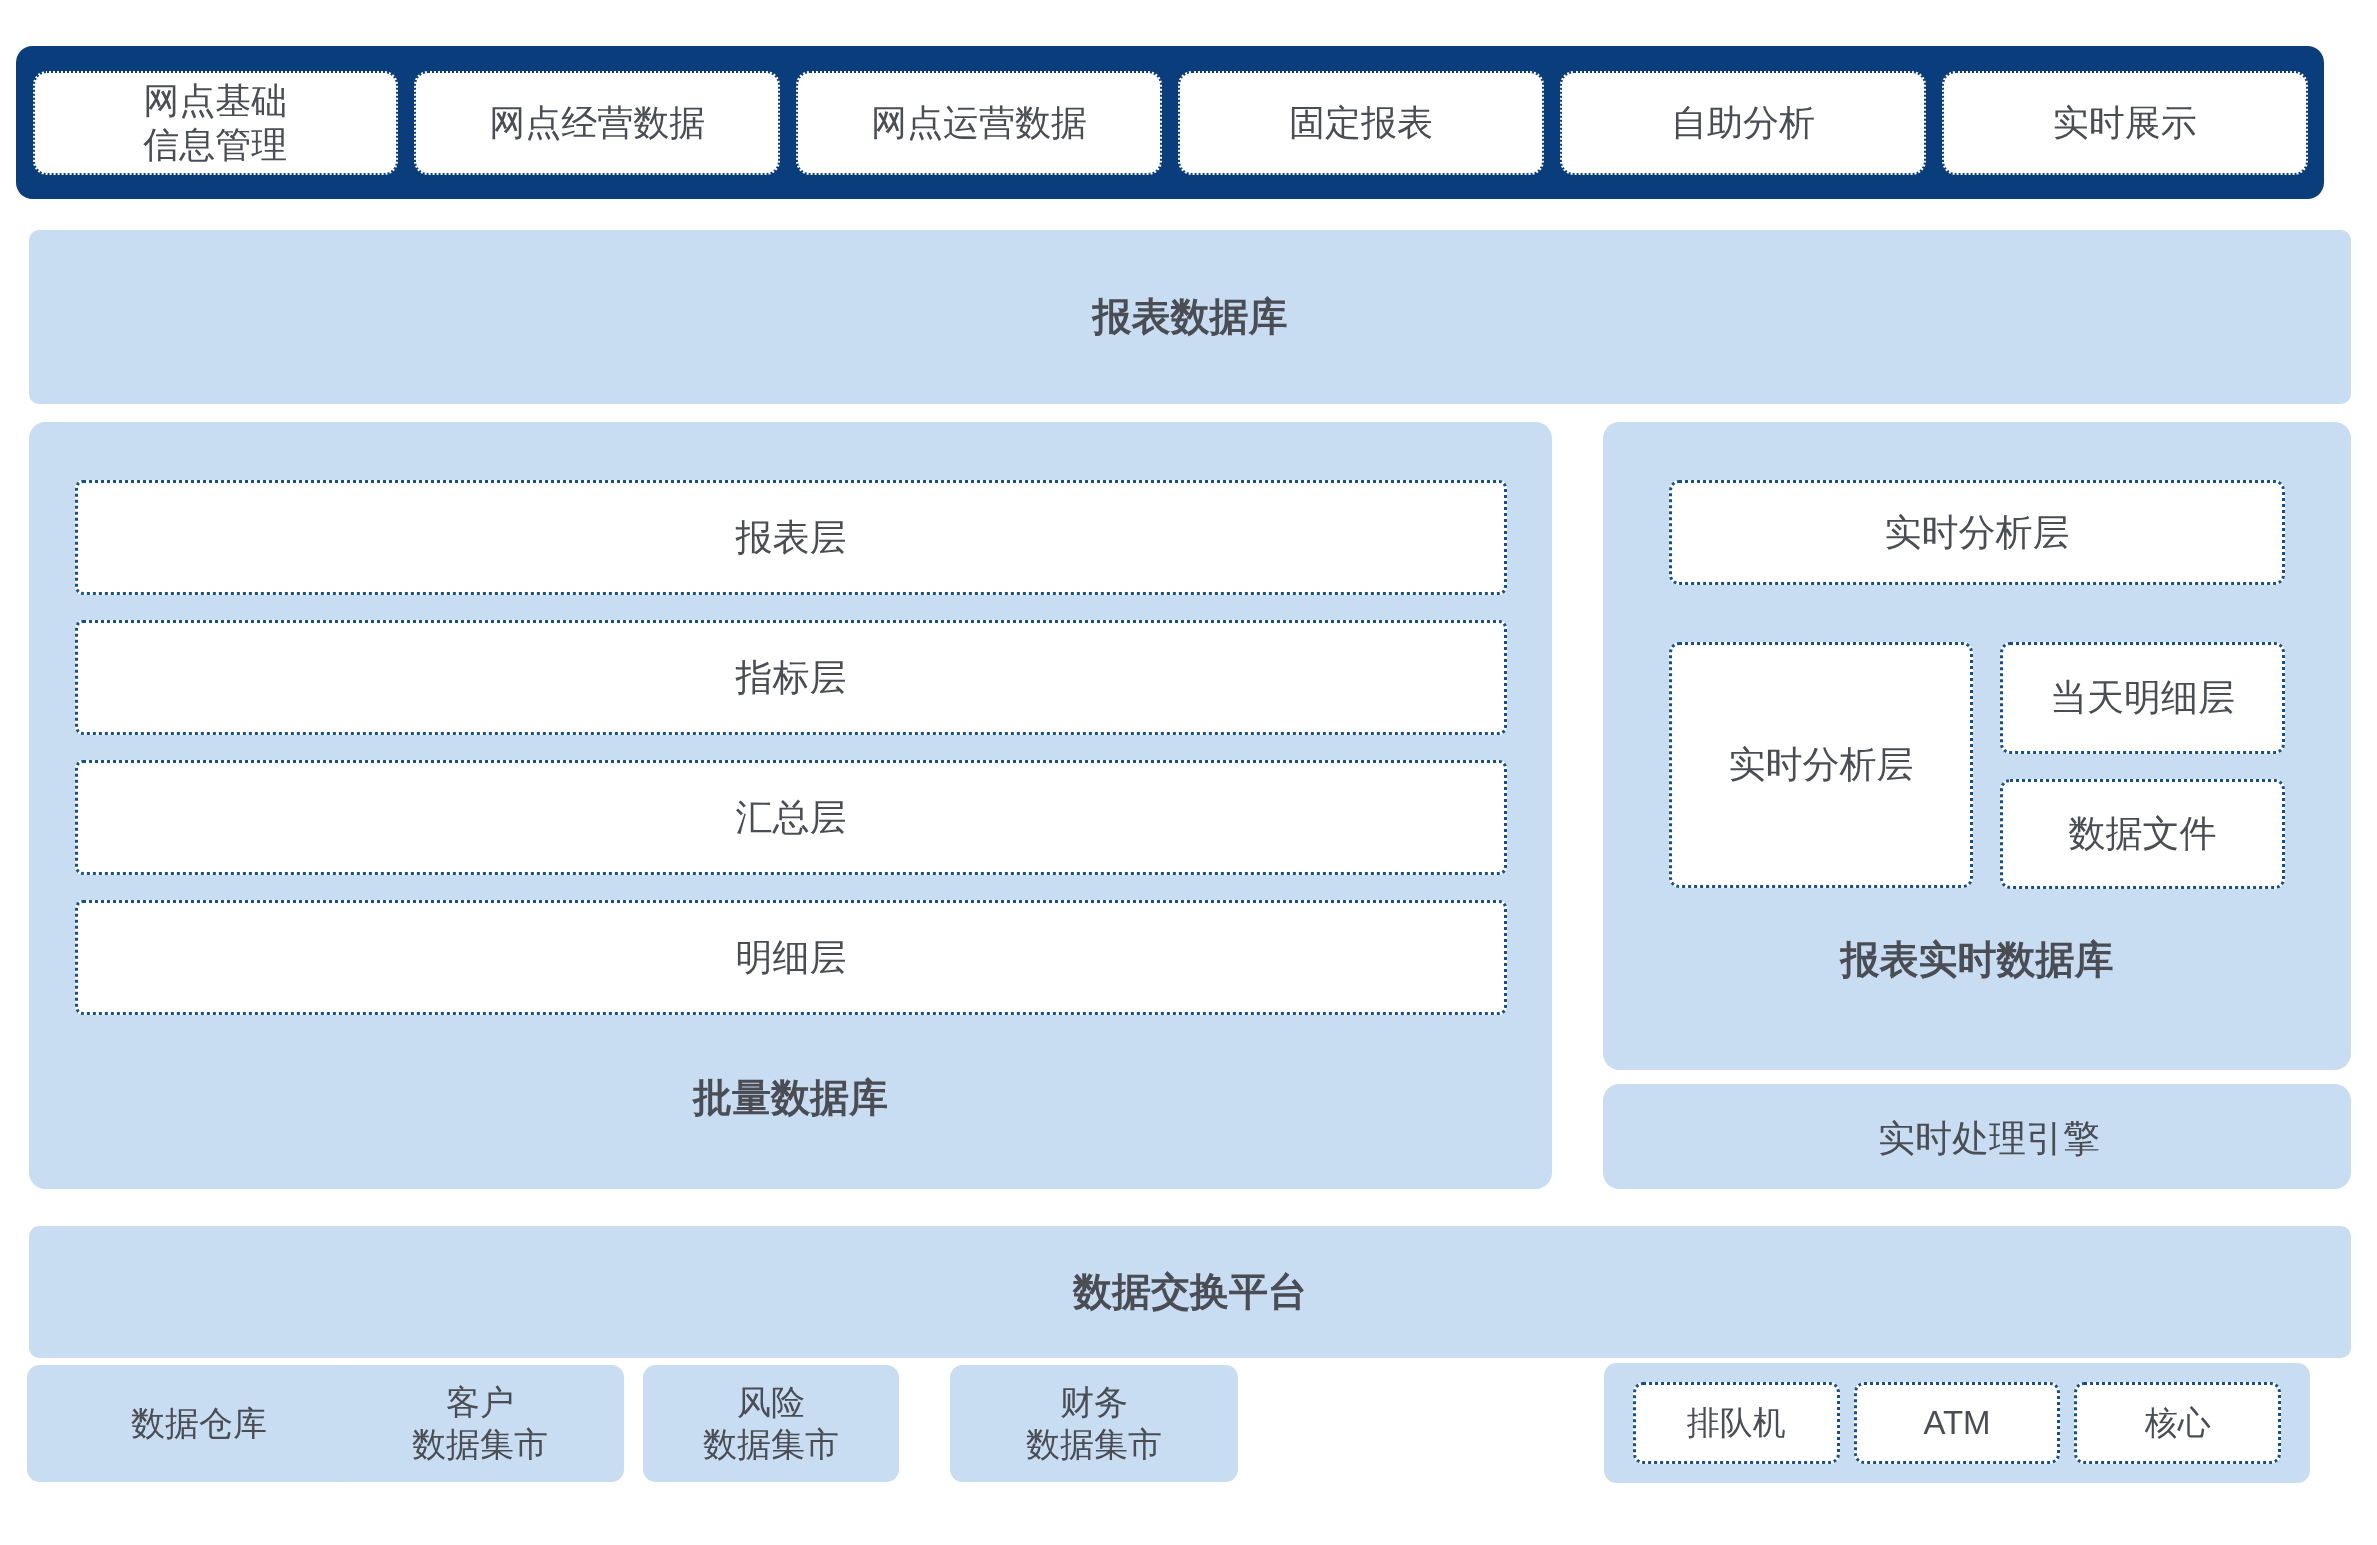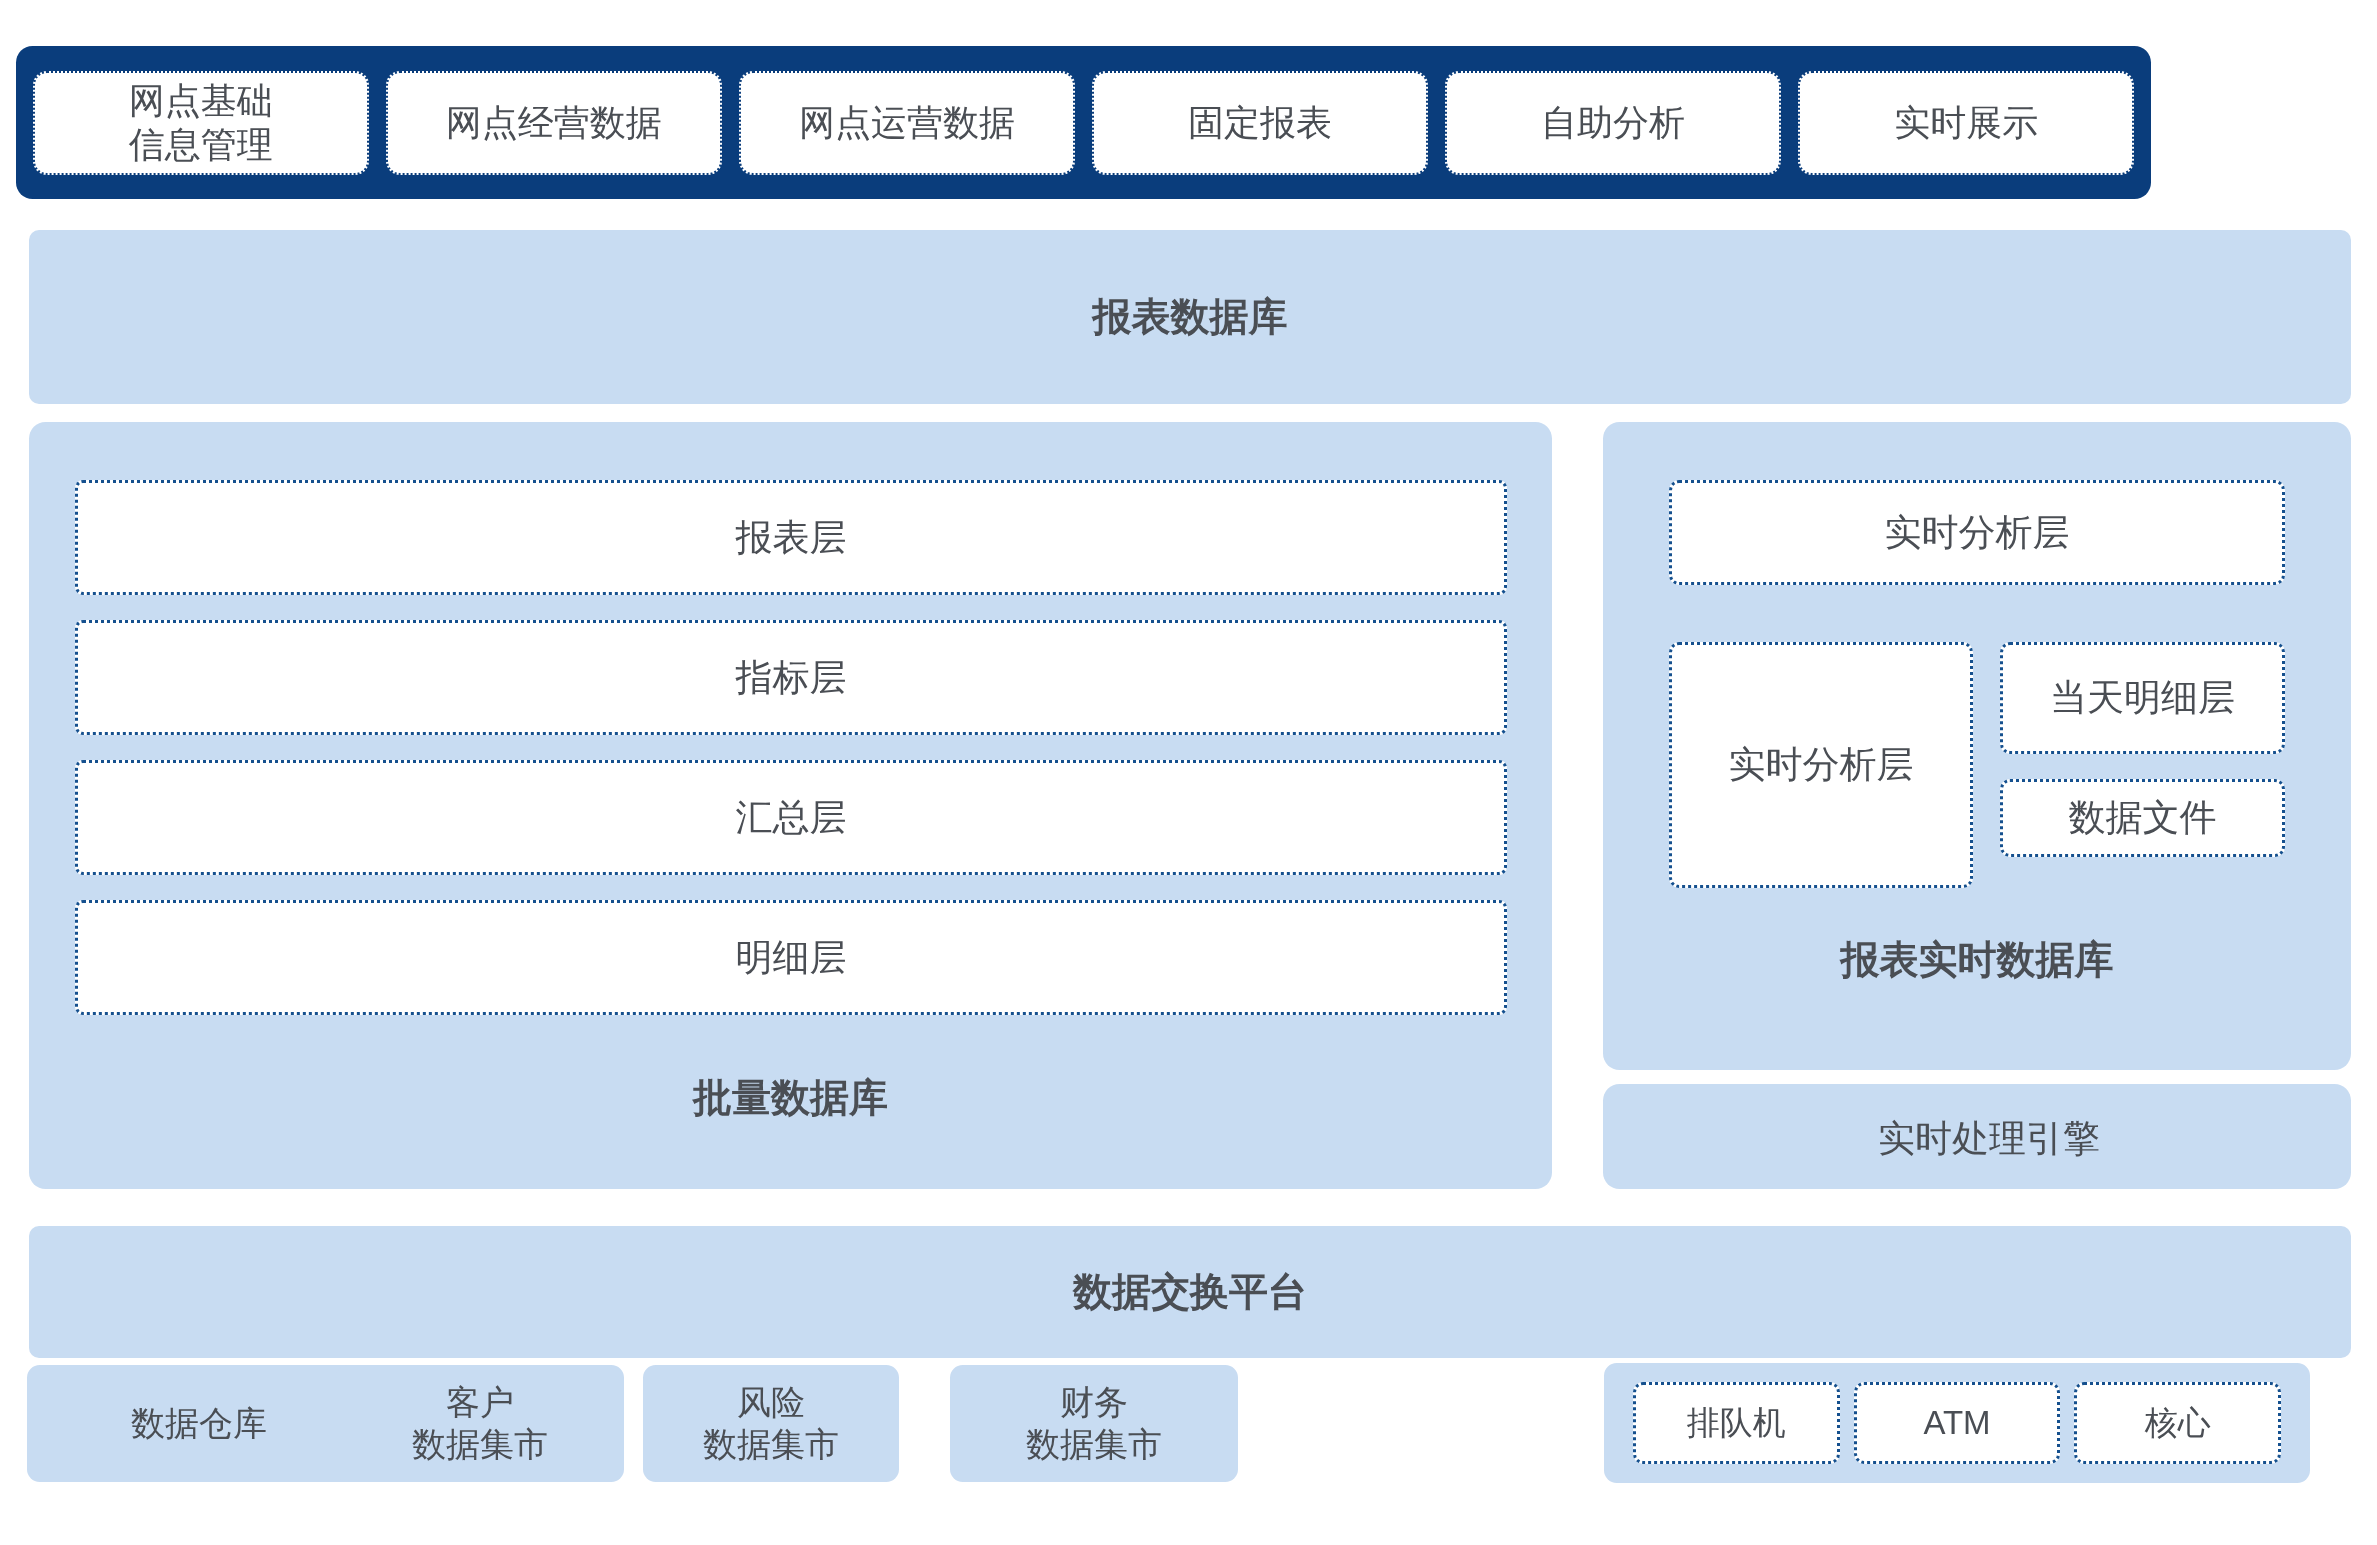--- a/index.html
+++ b/index.html
@@ -31,21 +31,21 @@
     justify-content: center;
     text-align: center;
   }
 
   .lbl { line-height: 1.22; white-space: pre-line; }
 
   
   .navbar {
     left: 16px;
     top: 46px;
-    width: 2135px;
+    width: 2308px;
     height: 153px;
     background: #0a3d7c;
     border-radius: 16.5px;
     display: flex;
     align-items: center;
     padding: 0 16.5px;
     gap: 16.5px;
   }
   .nav-tab {
     flex: 1 1 0;
@@ -110,21 +110,21 @@
   #rt-analysis-top {
     left: 1669px; top: 480px; width: 616px; height: 105px;
   }
   #rt-analysis-left {
     left: 1669px; top: 642px; width: 304px; height: 246px;
   }
   #rt-daydetail {
     left: 2000px; top: 642px; width: 285px; height: 112px;
   }
   #rt-datafile {
-    left: 2000px; top: 779px; width: 285px; height: 78px;
+    left: 2000px; top: 779px; width: 285px; height: 110px;
   }
 
   
   .source-tile {
     background: #c8dcf2;
     border-radius: 12.7px;
     font-size: 34px;
     color: #4a4e54;
     top: 1365px;
     height: 117px;

